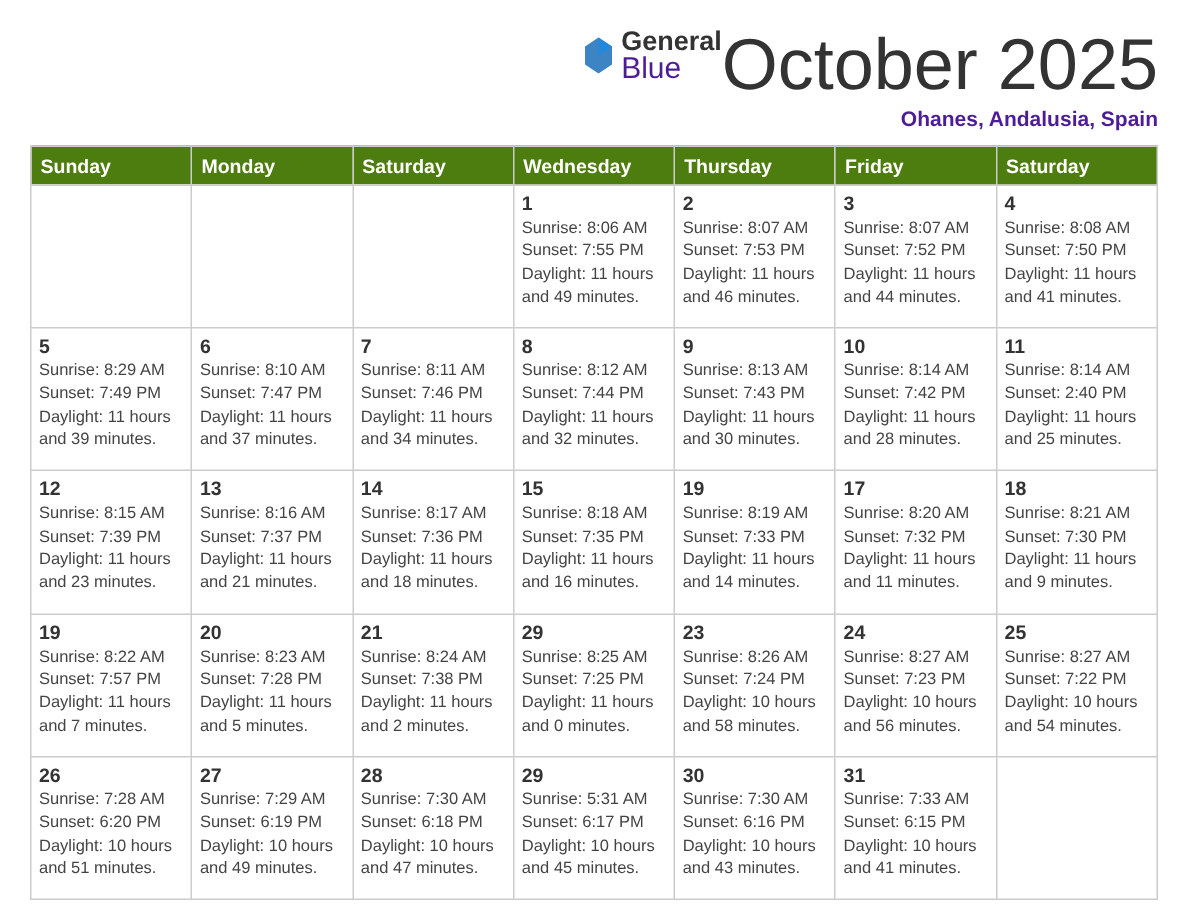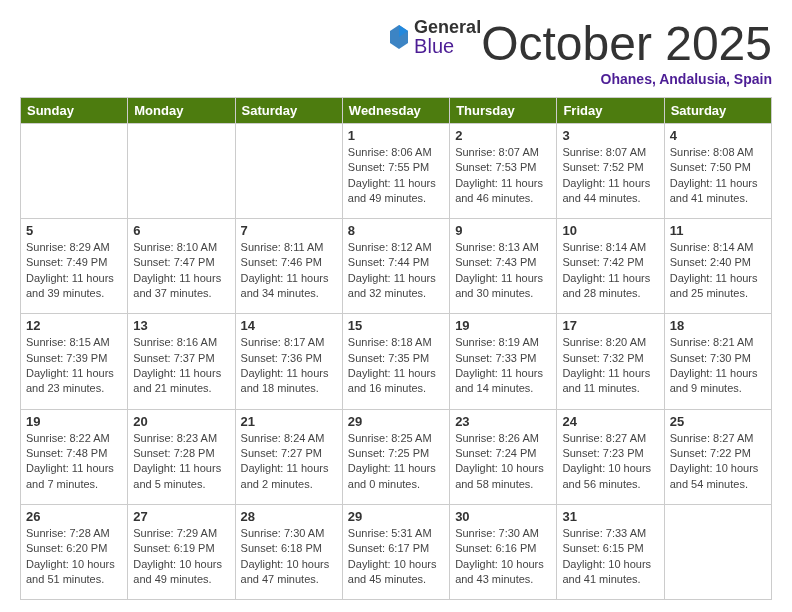--- a/index.html
+++ b/index.html
@@ -251,33 +251,33 @@
             <span class="day-number">18</span>
             <div class="day-info">Sunrise: 8:21 AM
 Sunset: 7:30 PM
 Daylight: 11 hours and 9 minutes.</div>
           </td>
         </tr>
         <tr>
           <td>
             <span class="day-number">19</span>
             <div class="day-info">Sunrise: 8:22 AM
-Sunset: 7:48 PM
+Sunset: 7:57 PM
 Daylight: 11 hours and 7 minutes.</div>
           </td>
           <td>
             <span class="day-number">20</span>
             <div class="day-info">Sunrise: 8:23 AM
 Sunset: 7:28 PM
 Daylight: 11 hours and 5 minutes.</div>
           </td>
           <td>
             <span class="day-number">21</span>
             <div class="day-info">Sunrise: 8:24 AM
-Sunset: 7:27 PM
+Sunset: 7:38 PM
 Daylight: 11 hours and 2 minutes.</div>
           </td>
           <td>
             <span class="day-number">29</span>
             <div class="day-info">Sunrise: 8:25 AM
 Sunset: 7:25 PM
 Daylight: 11 hours and 0 minutes.</div>
           </td>
           <td>
             <span class="day-number">23</span>

